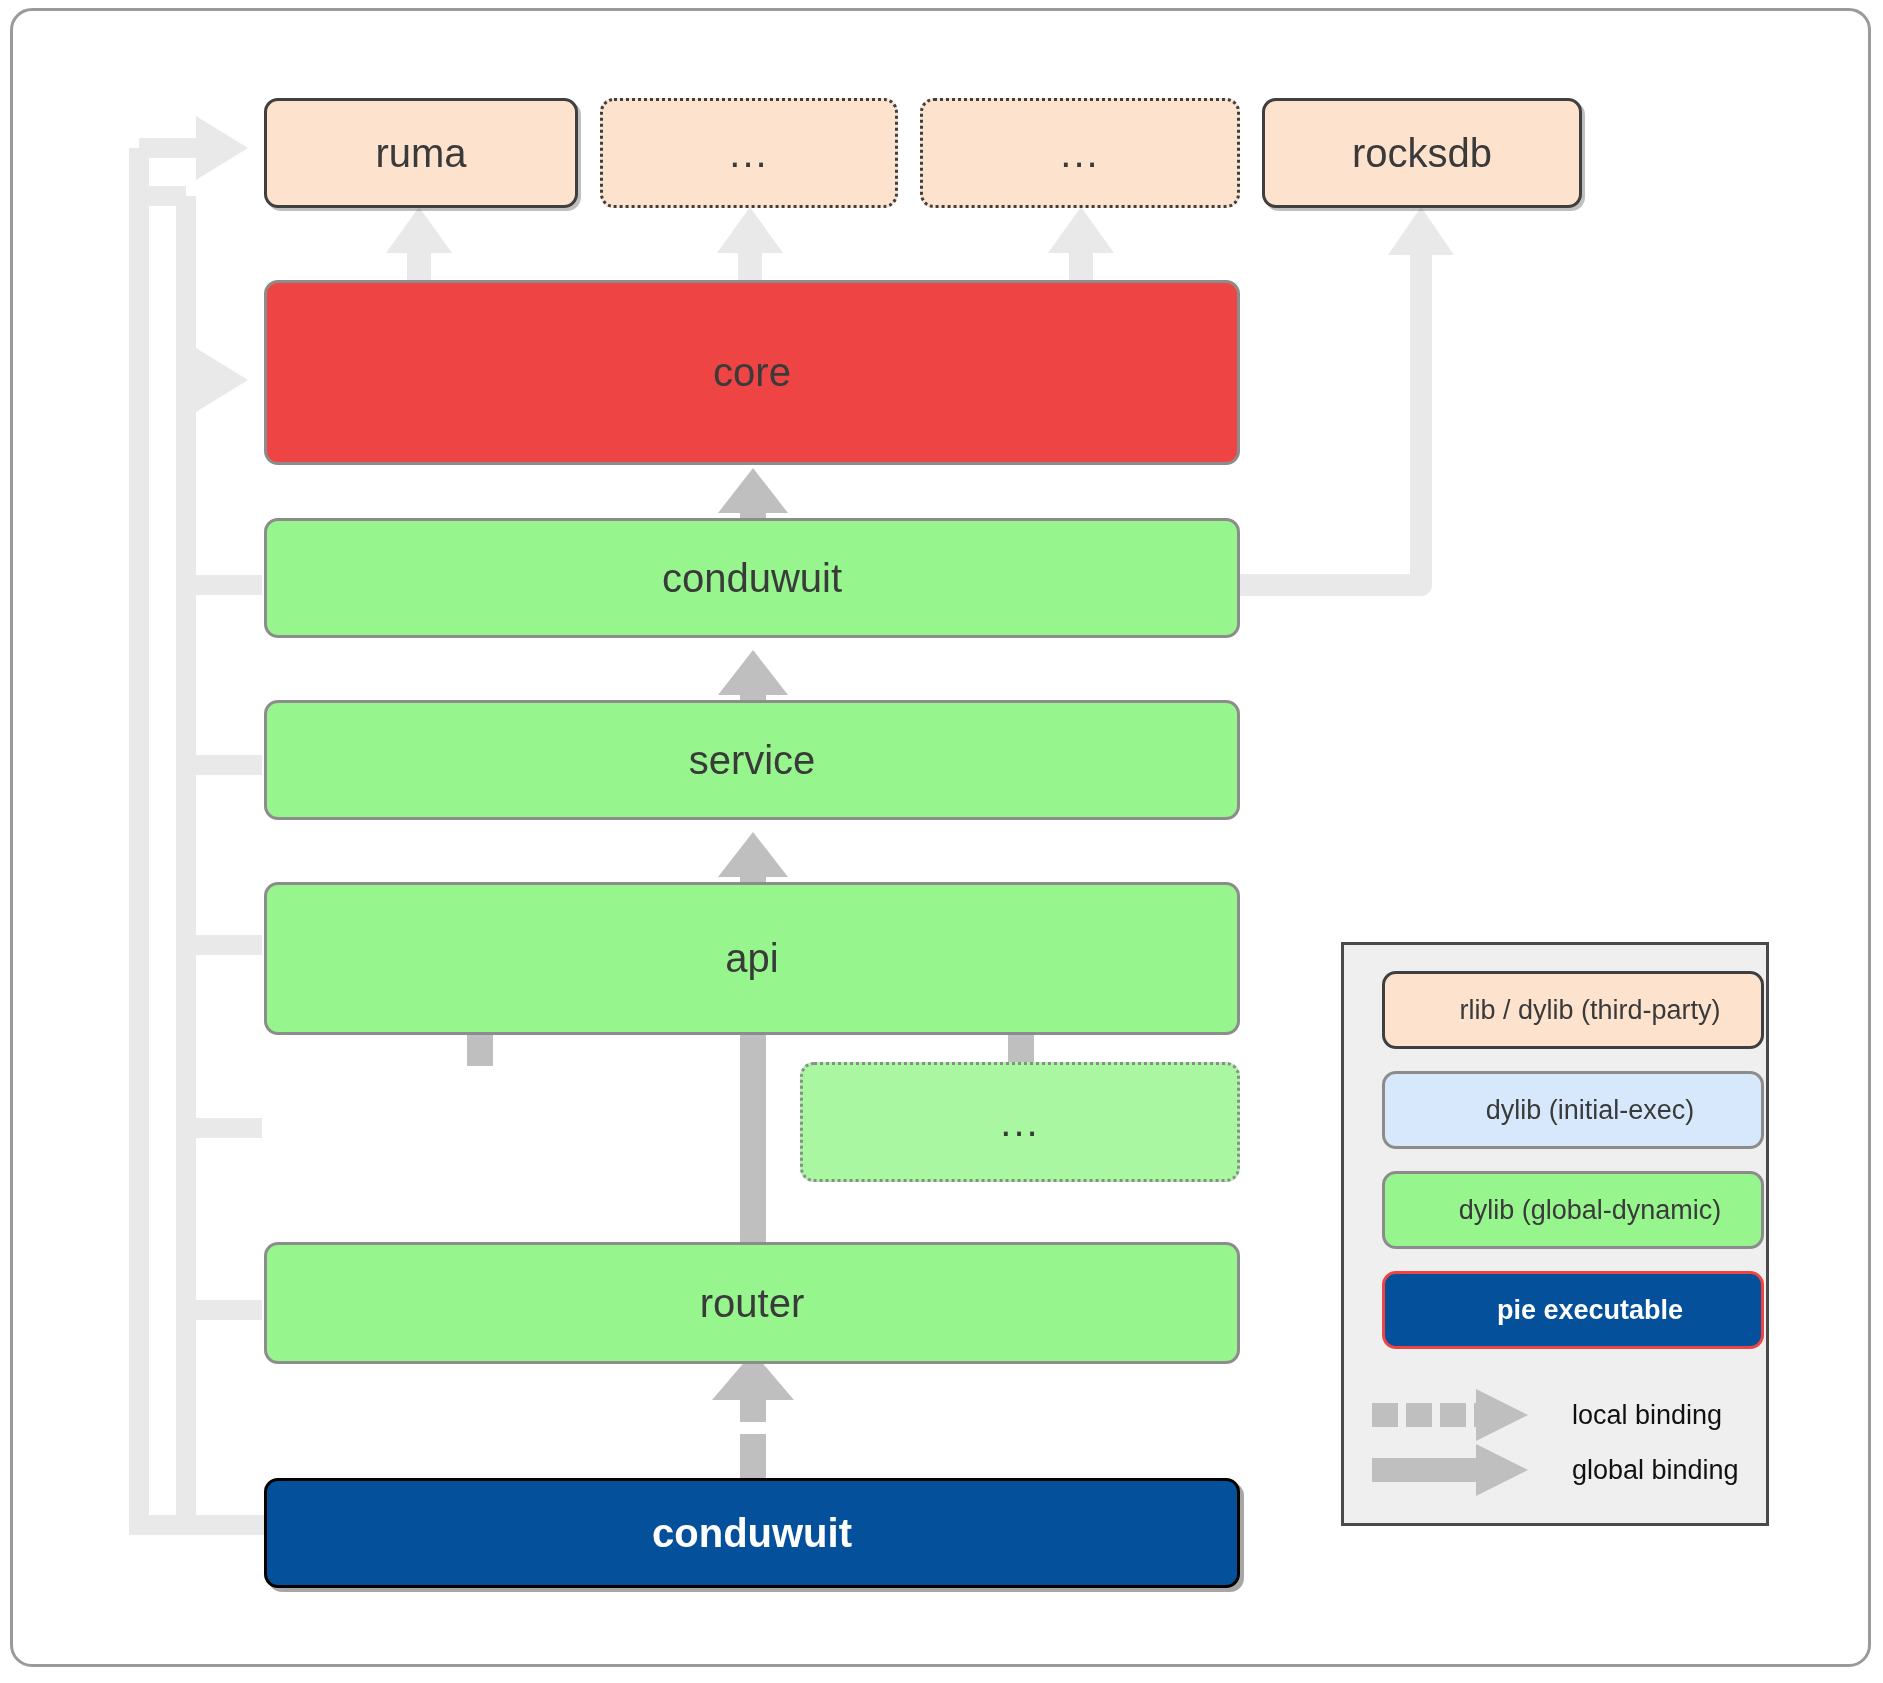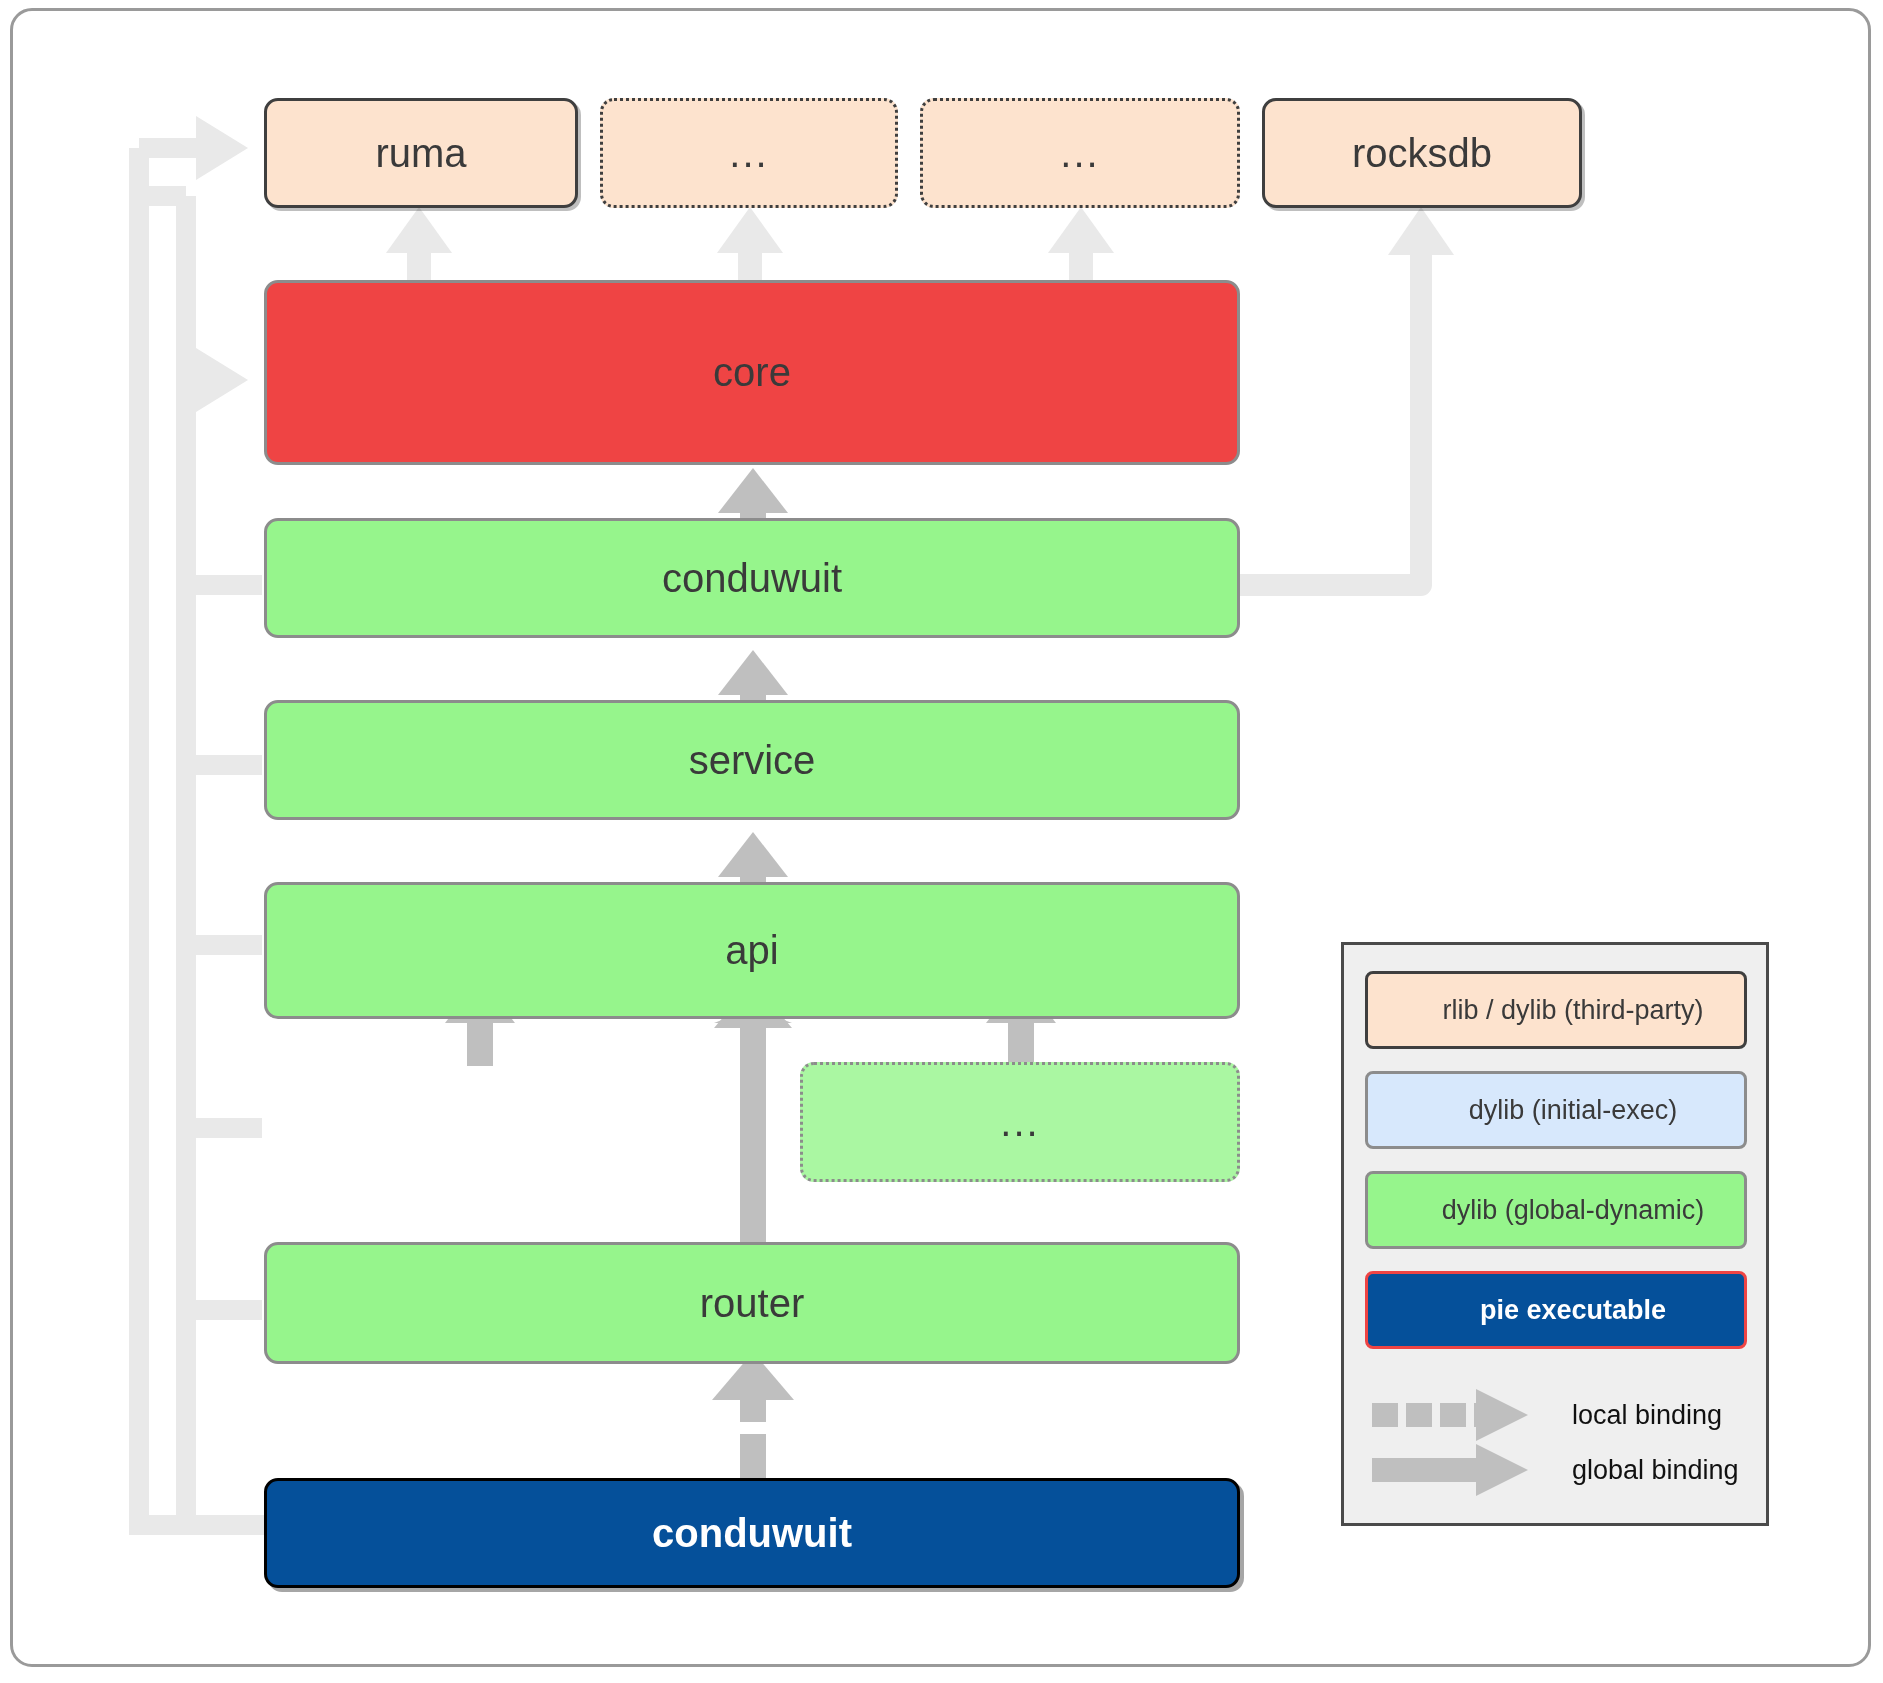--- a/index.html
+++ b/index.html
@@ -89,28 +89,28 @@
     top: 942px;
     width: 428px;
     height: 584px;
     background: #efefef;
     border: 3px solid #4a4a4a;
     box-sizing: border-box;
     z-index: 6;
   }
   .lg-box {
     position: absolute;
-    left: 21px;
+    left: 38px;
     width: 382px;
     height: 78px;
     box-sizing: border-box;
     display: flex;
     align-items: center;
     justify-content: center;
-    border-radius: 8px;
+    border-radius: 14px;
     font-size: 27px;
     color: #3a3a3a;
     padding-left: 34px;
   }
   .lg-arrow-row {
     position: absolute;
     left: 24px;
     width: 384px;
     height: 60px;
     display: flex;
@@ -243,21 +243,21 @@
   </div>
 
   <div class="node green" style="left:264px;top:518px;width:976px;height:120px;">
     <span class="lbl">conduwuit</span>
   </div>
 
   <div class="node green" style="left:264px;top:700px;width:976px;height:120px;">
     <span class="lbl">service</span>
   </div>
 
-  <div class="node green" style="left:264px;top:882px;width:976px;height:137px;">
+  <div class="node green" style="left:264px;top:882px;width:976px;height:153px;">
     <span class="lbl">api</span>
   </div>
 
 
   <div class="node green-dotted" style="left:800px;top:1062px;width:440px;height:120px;">
     <span class="lbl dots">...</span>
   </div>
 
   <div class="node green" style="left:264px;top:1242px;width:976px;height:122px;">
     <span class="lbl">router</span>

